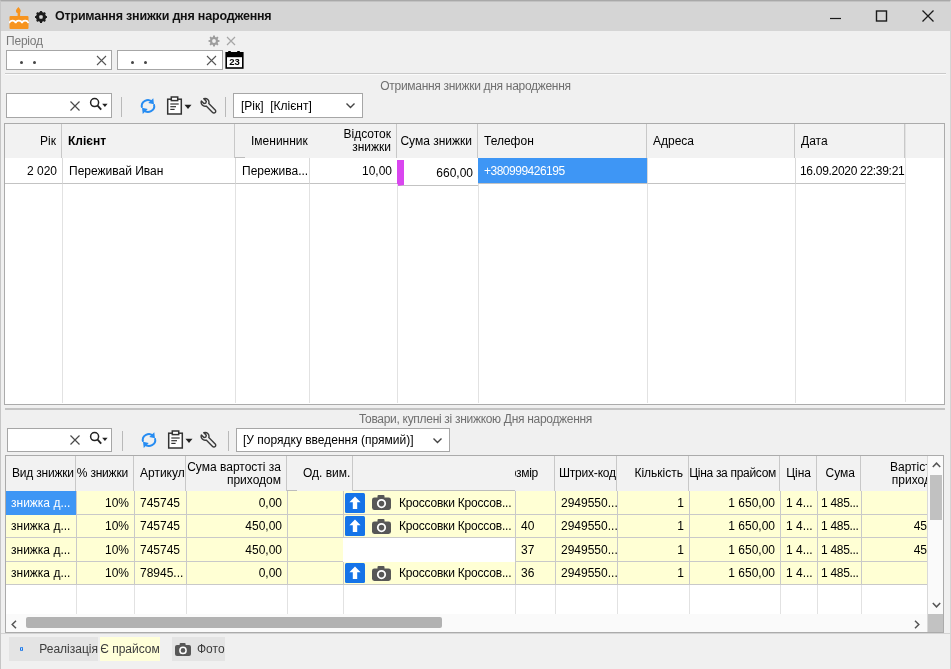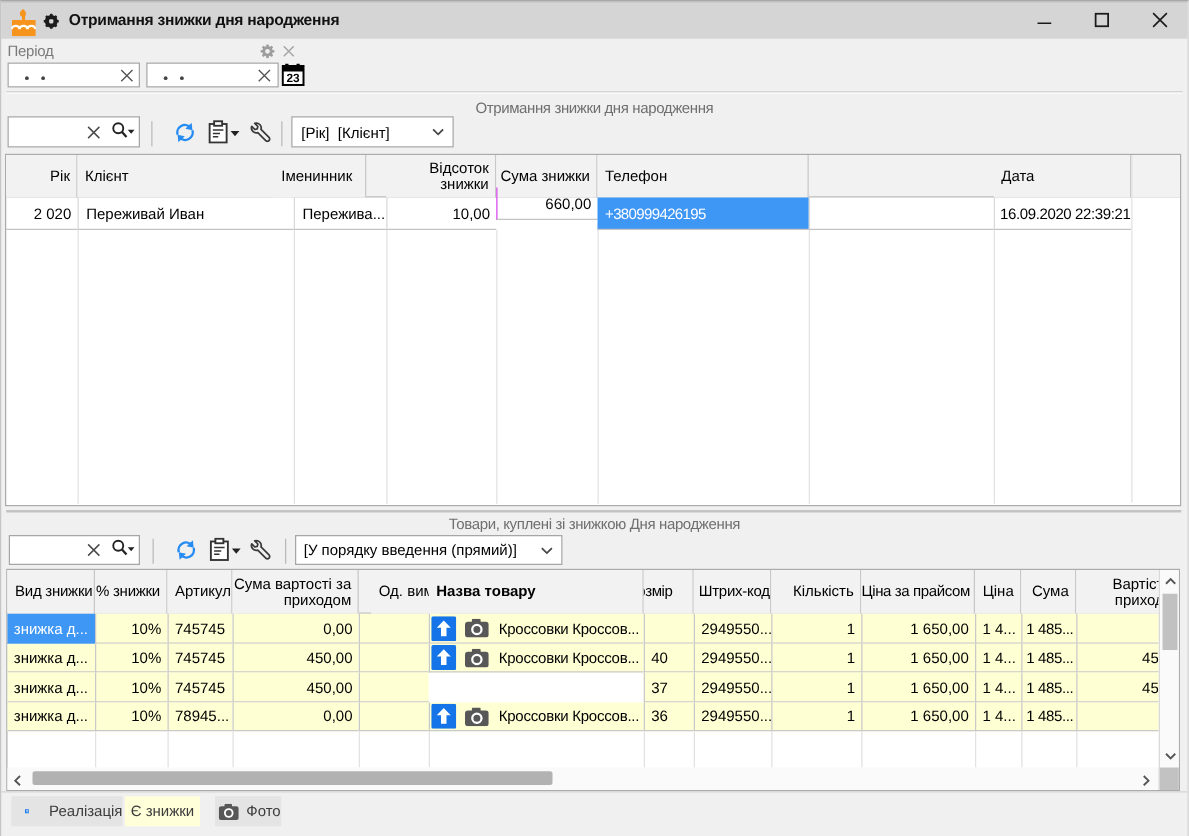--- a/index.html
+++ b/index.html
@@ -140,33 +140,34 @@
   <div class="abs" style="left:225px;top:97px;width:1px;height:20px;background:#b9b9b9"></div>
   <div class="tbox" style="left:233px;top:93px;width:130px;height:25px;"></div>
   <div class="abs" style="left:241px;top:99px;font-size:12px">[Рік]&nbsp; [Клієнт]</div>
   <svg class="abs" style="left:345px;top:102px" width="11" height="8" viewBox="0 0 11 8">
       <path d="M1.5 1.5 L5.5 5.5 L9.5 1.5" fill="none" stroke="#444" stroke-width="1.4"></path>
     </svg>
 
   <div class="abs" style="left:4px;top:123px;width:941px;height:282px;background:#fff;border:1px solid #ababab">
     <div class="abs" style="left:0;top:0;width:939px;height:34px;background:#f2f2f2;border-bottom:1px solid #bdbdbd"></div>
     <div class="hcell r" style="left:0;top:0;width:57px;height:34px;padding-right:5px">Рік</div>
-    <div class="hcell" style="left:57px;top:0;width:173px;height:34px;padding-left:6px;font-weight:normal">Клієнт</div>
-    <div class="hcell" style="left:214px;top:0;width:74px;height:34px;padding-left:6px">Іменинник</div>
+    <div class="hcell" style="left:57px;top:0;width:173px;height:34px;padding-left:6px;font-weight:bold">Клієнт</div>
+    <div class="hcell" style="left:240px;top:0;width:74px;height:34px;padding-left:6px">Іменинник</div>
     <div class="hcell r" style="left:304px;top:0;width:88px;height:34px;padding-right:5px;text-align:right">Відсоток<br>знижки</div>
     <div class="hcell r" style="left:392px;top:0;width:81px;height:34px;padding-right:5px">Сума знижки</div>
     <div class="hcell" style="left:473px;top:0;width:169px;height:34px;padding-left:6px">Телефон</div>
+    <div class="hcell" style="left:642px;top:0;width:148px;height:34px;padding-left:6px">Адреса</div>
     <div class="hcell" style="left:790px;top:0;width:110px;height:34px;padding-left:6px">Дата</div>
     <div class="abs" style="left:900px;top:0;width:39px;height:34px;background:#f2f2f2"></div>
 
     <div class="dcell r" style="left:0;top:34px;width:57px;height:26px;padding-right:5px;border-bottom:1px solid #c3c3c3">2 020</div>
     <div class="dcell" style="left:57px;top:34px;width:173px;height:26px;padding-left:6px;border-bottom:1px solid #c3c3c3;border-left:1px solid #d9d9d9">Переживай Иван</div>
     <div class="dcell" style="left:230px;top:34px;width:74px;height:26px;padding-left:6px;border-bottom:1px solid #c3c3c3;border-left:1px solid #d9d9d9">Пережива...</div>
     <div class="dcell r" style="left:304px;top:34px;width:88px;height:26px;padding-right:5px;border-bottom:1px solid #c3c3c3;border-left:1px solid #d9d9d9">10,00</div>
-    <div class="dcell r" style="left:392px;top:26px;width:81px;height:26px;padding-right:5px;border-bottom:1px solid #c3c3c3;border-left:1px solid #d946ef">660,00</div>
+    <div class="dcell r" style="left:392px;top:36px;width:81px;height:26px;padding-right:5px;border-bottom:1px solid #c3c3c3;border-left:7px solid #d946ef">660,00</div>
     <div class="dcell" style="left:473px;top:34px;width:169px;height:26px;padding-left:6px;border-bottom:1px solid #c3c3c3;background:#3e96f5;color:#fff;letter-spacing:-0.5px">+380999426195</div>
     <div class="dcell" style="left:642px;top:34px;width:148px;height:26px;border-bottom:1px solid #c3c3c3;border-left:1px solid #d9d9d9"></div>
     <div class="dcell" style="left:790px;top:34px;width:110px;height:26px;padding-left:4px;letter-spacing:-0.3px;border-bottom:1px solid #c3c3c3;border-left:1px solid #d9d9d9">16.09.2020 22:39:21</div>
 
     <div class="vline" style="left:57px;top:60px;height:219px"></div>
     <div class="vline" style="left:230px;top:60px;height:219px"></div>
     <div class="vline" style="left:304px;top:60px;height:219px"></div>
     <div class="vline" style="left:392px;top:60px;height:219px"></div>
     <div class="vline" style="left:473px;top:60px;height:219px"></div>
     <div class="vline" style="left:642px;top:60px;height:219px"></div>
@@ -214,21 +215,20 @@
       <path d="M1.5 1.5 L5.5 5.5 L9.5 1.5" fill="none" stroke="#444" stroke-width="1.4"></path>
     </svg>
 
   <div class="abs" style="left:5px;top:455px;width:939px;height:178px;background:#fff;border:1px solid #ababab">
     <div class="abs" style="left:0;top:0;width:921px;height:35px;background:#f2f2f2;border-bottom:1px solid #bdbdbd"></div>
     <div class="hcell" style="left:0;top:0;width:70px;height:35px;padding-left:6px;letter-spacing:-0.2px">Вид знижки</div>
     <div class="hcell r" style="left:70px;top:0;width:58px;height:35px;padding-right:5px;letter-spacing:-0.2px">% знижки</div>
     <div class="hcell" style="left:128px;top:0;width:52px;height:35px;padding-left:6px">Артикул</div>
     <div class="hcell r" style="left:180px;top:0;width:101px;height:35px;padding-right:5px;text-align:right">Сума вартості за<br>приходом</div>
     <div class="hcell" style="left:291px;top:0;width:56px;height:35px;padding-left:6px">Од. вим.</div>
-    <div class="hcell" style="left:337px;top:0;width:172px;height:35px;padding-left:6px;font-weight:bold">Назва товару</div>
     <div class="hcell r" style="left:509px;top:0;width:40px;height:35px;padding-right:16px;letter-spacing:-0.3px">Розмір</div>
     <div class="hcell" style="left:549px;top:0;width:62px;height:35px;padding-left:4px;letter-spacing:-0.2px">Штрих-код</div>
     <div class="hcell r" style="left:611px;top:0;width:72px;height:35px;padding-right:5px">Кількість</div>
     <div class="hcell r" style="left:683px;top:0;width:91px;height:35px;padding-right:3px;letter-spacing:-0.3px">Ціна за прайсом</div>
     <div class="hcell r" style="left:774px;top:0;width:37px;height:35px;padding-right:5px">Ціна</div>
     <div class="hcell r" style="left:811px;top:0;width:44px;height:35px;padding-right:5px">Сума</div>
     <div class="hcell r" style="left:855px;top:0;width:66px;height:35px;border-right:none;text-align:right">
         <span style="margin-right:-10px">Вартість<br>приходу</span>
       </div>
 
@@ -361,21 +361,21 @@
   </div>
 
   <div class="abs" style="left:1px;top:633px;width:949px;height:35px;background:#f0f0f0;border-top:1px solid #d4d4d4"></div>
   <div class="abs" style="left:9px;top:637px;width:89px;height:24px;background:#e4e4e4;display:flex;align-items:center">
     <svg style="margin-left:11px" width="14" height="14" viewBox="0 0 20 20">
         <rect width="20" height="20" rx="2" fill="#1574e8"></rect>
         <path d="M10 3.4 L15.6 9.2 L12.2 9.2 L12.2 16 L7.8 16 L7.8 9.2 L4.4 9.2 Z" fill="#fff"></path>
       </svg>
     <span style="margin-left:16px;color:#3c3c3c">Реалізація</span>
   </div>
-  <div class="abs" style="left:100px;top:637px;width:60px;height:24px;background:#ffffd9;display:flex;align-items:center;justify-content:center;color:#3c3c3c">Є знижки</div>
+  <div class="abs" style="left:100px;top:637px;width:60px;height:24px;background:#ffffd9;display:flex;align-items:center;justify-content:center;color:#3c3c3c">Є прайсом</div>
   <div class="abs" style="left:172px;top:637px;width:53px;height:24px;background:#e4e4e4;display:flex;align-items:center">
     <svg style="margin-left:3px" width="16" height="13" viewBox="0 0 16 13">
         <rect x="0" y="2" width="16" height="11" rx="2" fill="#575757"></rect>
         <rect x="4.6" y="0" width="6" height="3" rx="1" fill="#575757"></rect>
         <circle cx="8" cy="7.4" r="3.1" fill="none" stroke="#fff" stroke-width="1.5"></circle>
       </svg>
     <span style="margin-left:6px;color:#3c3c3c">Фото</span>
   </div>
 </div>
 

